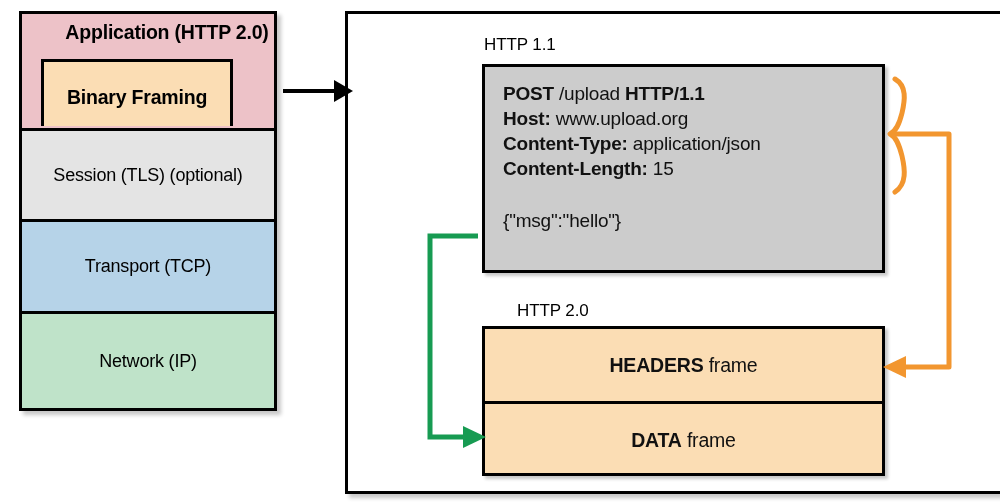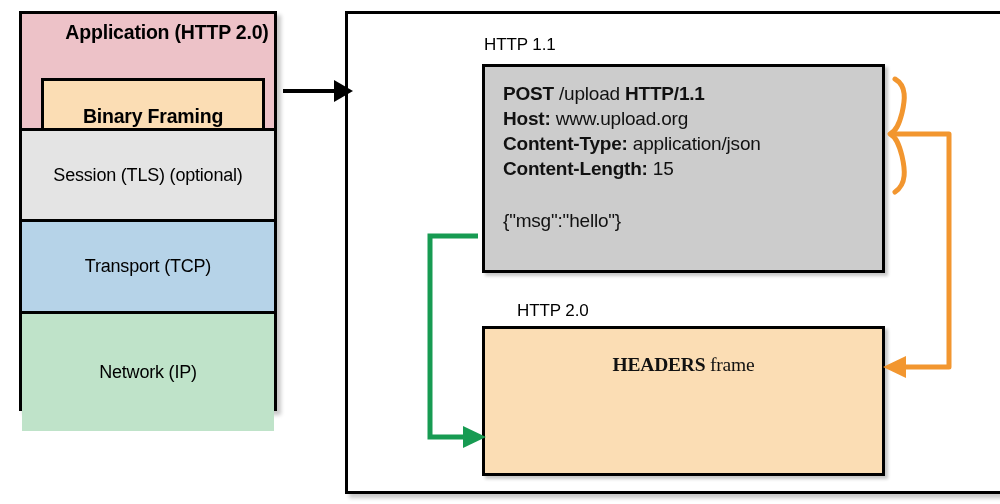--- a/index.html
+++ b/index.html
@@ -53,22 +53,22 @@
     padding-left: 38px;
   }
   #layer-application .layer-label {
     font-weight: bold;
     font-size: 19.5px;
     margin-top: 7px;
   }
   #binary-framing {
     position: absolute;
     left: 19px;
-    top: 64px;
-    width: 224px;
+    top: 45px;
+    width: 192px;
     height: 67px;
     box-sizing: border-box;
     border: 3px solid #000000;
     border-bottom: none;
     background: #FBDDB4;
     display: flex;
     align-items: center;
     justify-content: center;
   }
   #binary-framing .layer-label {
@@ -82,21 +82,21 @@
     border-top: 3px solid #000000;
   }
   #layer-transport {
     top: 205px;
     height: 92px;
     background: #B6D3E8;
     border-top: 3px solid #000000;
   }
   #layer-network {
     top: 297px;
-    height: 120px;
+    height: 97px;
     background: #BFE3C9;
     border-top: 3px solid #000000;
   }
 
   
   #panel {
     position: absolute;
     left: 345px;
     top: 11px;
     width: 684px;
@@ -155,21 +155,20 @@
     box-shadow: 3px 3px 3px rgba(0,0,0,0.22);
   }
   .frame-row {
     position: absolute;
     left: 0;
     width: 100%;
     height: 72px;
     display: flex;
     align-items: center;
     justify-content: center;
-    font-family: Liberation Serif, serif;
   }
   #frame-headers { top: 0; }
   #frame-data { top: 72px; border-top: 3px solid #000000; height: 72px; }
   .frame-label {
     font-size: 19.5px;
     color: #111111;
     white-space: nowrap;
     letter-spacing: -0.2px;
   }
   .frame-label b { font-weight: bold; }
@@ -228,20 +227,23 @@
         <b>Content-Length:</b><span> 15</span>
       </div>
       <div class="msg-line" id="msg-body">{"msg":"hello"}</div>
     </div>
 
     <span class="panel-caption" id="caption-http20">HTTP 2.0</span>
 
     <div id="http20-box">
       <div class="frame-row" id="frame-headers">
         <span class="frame-label"><b>HEADERS</b><span> frame</span></span>
+      </div>
+      <div class="frame-row" id="frame-data">
+        <span class="frame-label"><b>DATA</b><span> frame</span></span>
       </div>
     </div>
 
   </div>
 
   <svg id="connectors" viewBox="0 0 1000 504">
 
     <g>
       <line x1="283" y1="91" x2="334" y2="91" stroke="#000000" stroke-width="4"></line>
       <polygon points="334,80 353,91 334,102" fill="#000000"></polygon>

